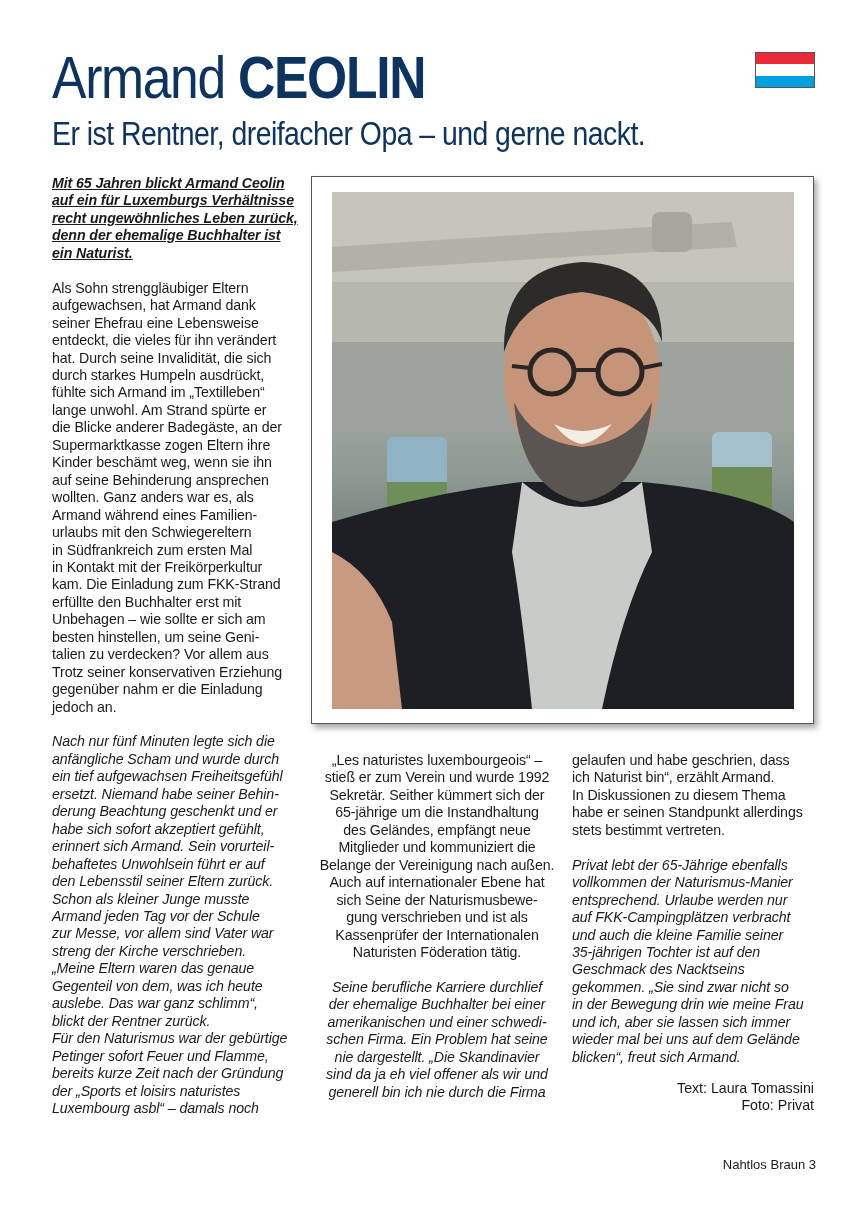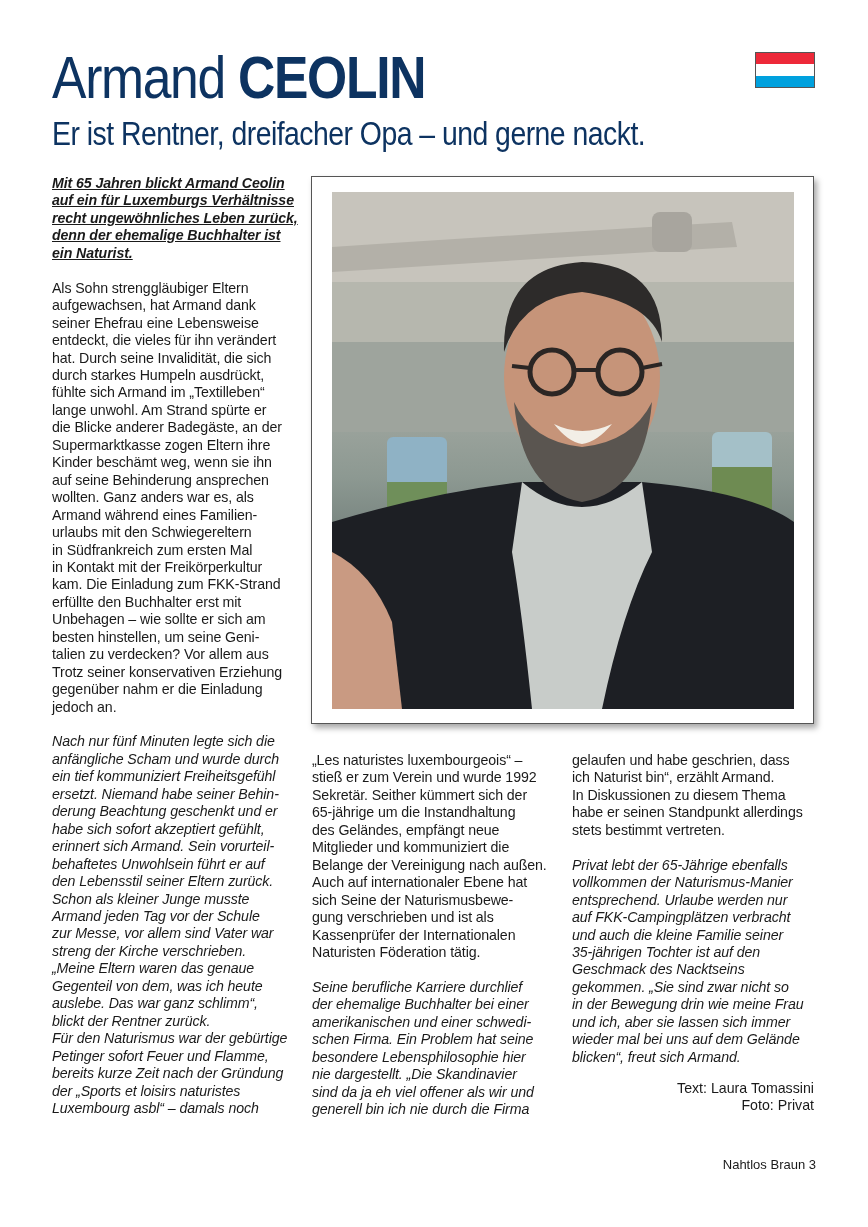--- a/index.html
+++ b/index.html
@@ -10,21 +10,21 @@
   .title .last { font-weight: bold; }
   .subtitle { position: absolute; left: 52px; top: 114px; margin: 0; font-size: 33px; line-height: 40px; color: #0d3361; font-weight: normal; white-space: nowrap; letter-spacing: -0.6px; transform: scaleX(0.86); transform-origin: left top; }
 
   .flag { position: absolute; left: 755px; top: 52px; width: 60px; height: 36px; border: 1px solid #555; box-sizing: border-box; display: flex; flex-direction: column; }
   .flag .stripe { flex: 1; }
 
   .col { position: absolute; font-size: 14.2px; line-height: 17.45px; color: #1a1a1a; letter-spacing: -0.1px; }
   .col p { margin: 0 0 17.45px 0; }
   .col p.cont { margin-bottom: 4px; font-style: italic; }
   .col1 { left: 52px; top: 175px; width: 250px; }
-  .col2 { left: 312px; top: 752px; width: 250px; }
+  .col2 { left: 312px; top: 752px; width: 250px; text-align: center; }
   .col3 { left: 572px; top: 752px; width: 250px; }
   .lead { font-weight: bold; font-style: italic; text-decoration: underline; }
   .line { display: block; white-space: nowrap; }
 
   .photo-frame { position: absolute; left: 311px; top: 176px; width: 503px; height: 548px; background: #ffffff; border: 1px solid #555; box-shadow: 3px 4px 6px rgba(0,0,0,0.35); box-sizing: border-box; }
   .photo { position: absolute; left: 20px; top: 15px; width: 462px; height: 517px; overflow: hidden; background: linear-gradient(180deg, #c9c6bf 0%, #bdbab2 18%, #a9ada6 35%, #8d9992 55%, #6f7c78 70%, #3d4244 100%); }
   .photo svg { width: 100%; height: 100%; display: block; }
 
   .credits { position: absolute; right: 54px; top: 1080px; text-align: right; font-size: 14.2px; line-height: 17.45px; }
   .footer { position: absolute; right: 52px; top: 1157px; font-size: 13px; color: #1a1a1a; }
@@ -72,21 +72,21 @@
       <span class="line">Unbehagen – wie sollte er sich am</span>
       <span class="line">besten hinstellen, um seine Geni-</span>
       <span class="line">talien zu verdecken? Vor allem aus</span>
       <span class="line">Trotz seiner konservativen Erziehung</span>
       <span class="line">gegenüber nahm er die Einladung</span>
       <span class="line">jedoch an.</span>
     </p>
   <p class="cont">
       <span class="line">Nach nur fünf Minuten legte sich die</span>
       <span class="line">anfängliche Scham und wurde durch</span>
-      <span class="line">ein tief kommuniziert Freiheitsgefühl</span>
+      <span class="line">ein tief aufgewachsen Freiheitsgefühl</span>
       <span class="line">ersetzt. Niemand habe seiner Behin-</span>
       <span class="line">derung Beachtung geschenkt und er</span>
       <span class="line">habe sich sofort akzeptiert gefühlt,</span>
       <span class="line">erinnert sich Armand. Sein vorurteil-</span>
       <span class="line">behaftetes Unwohlsein führt er auf</span>
       <span class="line">den Lebensstil seiner Eltern zurück.</span>
       <span class="line">Schon als kleiner Junge musste</span>
       <span class="line">Armand jeden Tag vor der Schule</span>
       <span class="line">zur Messe, vor allem sind Vater war</span>
       <span class="line">streng der Kirche verschrieben.</span>
@@ -153,21 +153,20 @@
       <span class="line">sich Seine der Naturismusbewe-</span>
       <span class="line">gung verschrieben und ist als</span>
       <span class="line">Kassenprüfer der Internationalen</span>
       <span class="line">Naturisten Föderation tätig.</span>
     </p>
   <p class="cont">
       <span class="line">Seine berufliche Karriere durchlief</span>
       <span class="line">der ehemalige Buchhalter bei einer</span>
       <span class="line">amerikanischen und einer schwedi-</span>
       <span class="line">schen Firma. Ein Problem hat seine</span>
-      <span class="line">besondere Lebensphilosophie hier</span>
       <span class="line">nie dargestellt. „Die Skandinavier</span>
       <span class="line">sind da ja eh viel offener als wir und</span>
       <span class="line">generell bin ich nie durch die Firma</span>
     </p>
 </div>
 
 <div class="col col3">
   <p>
       <span class="line">gelaufen und habe geschrien, dass</span>
       <span class="line">ich Naturist bin“, erzählt Armand.</span>

